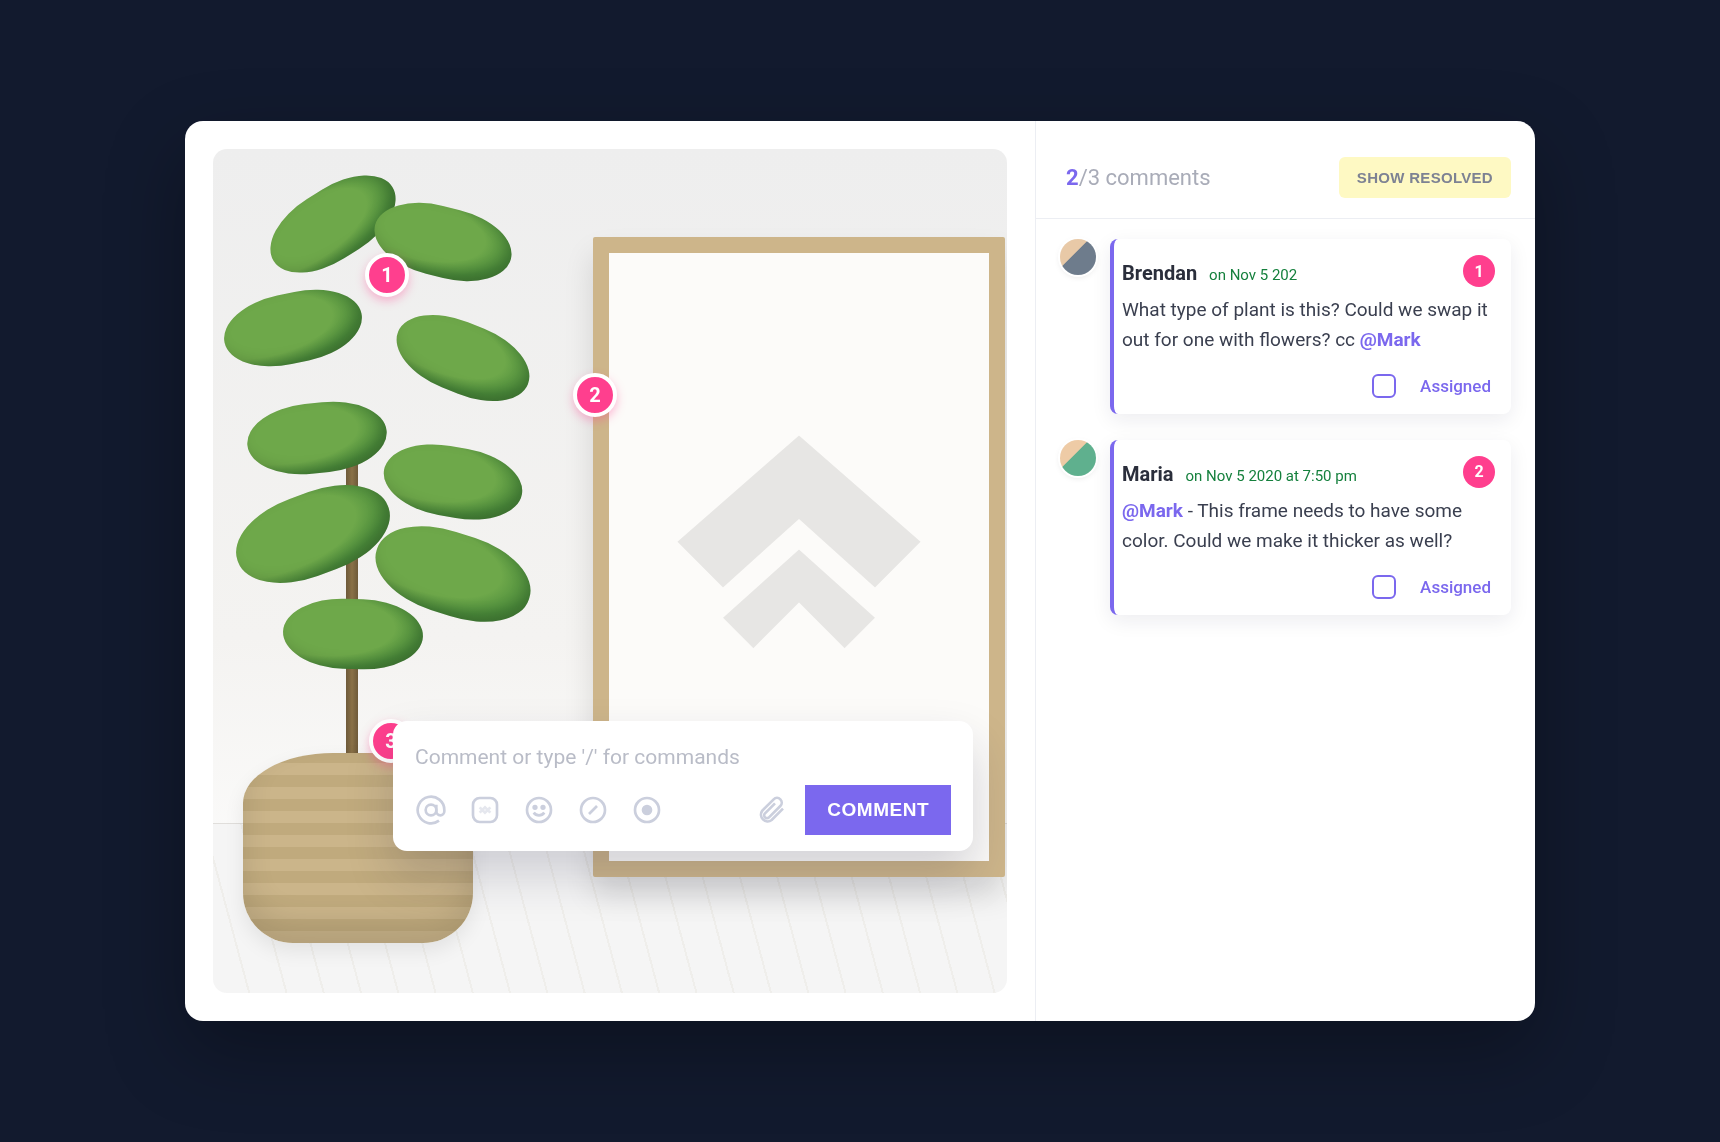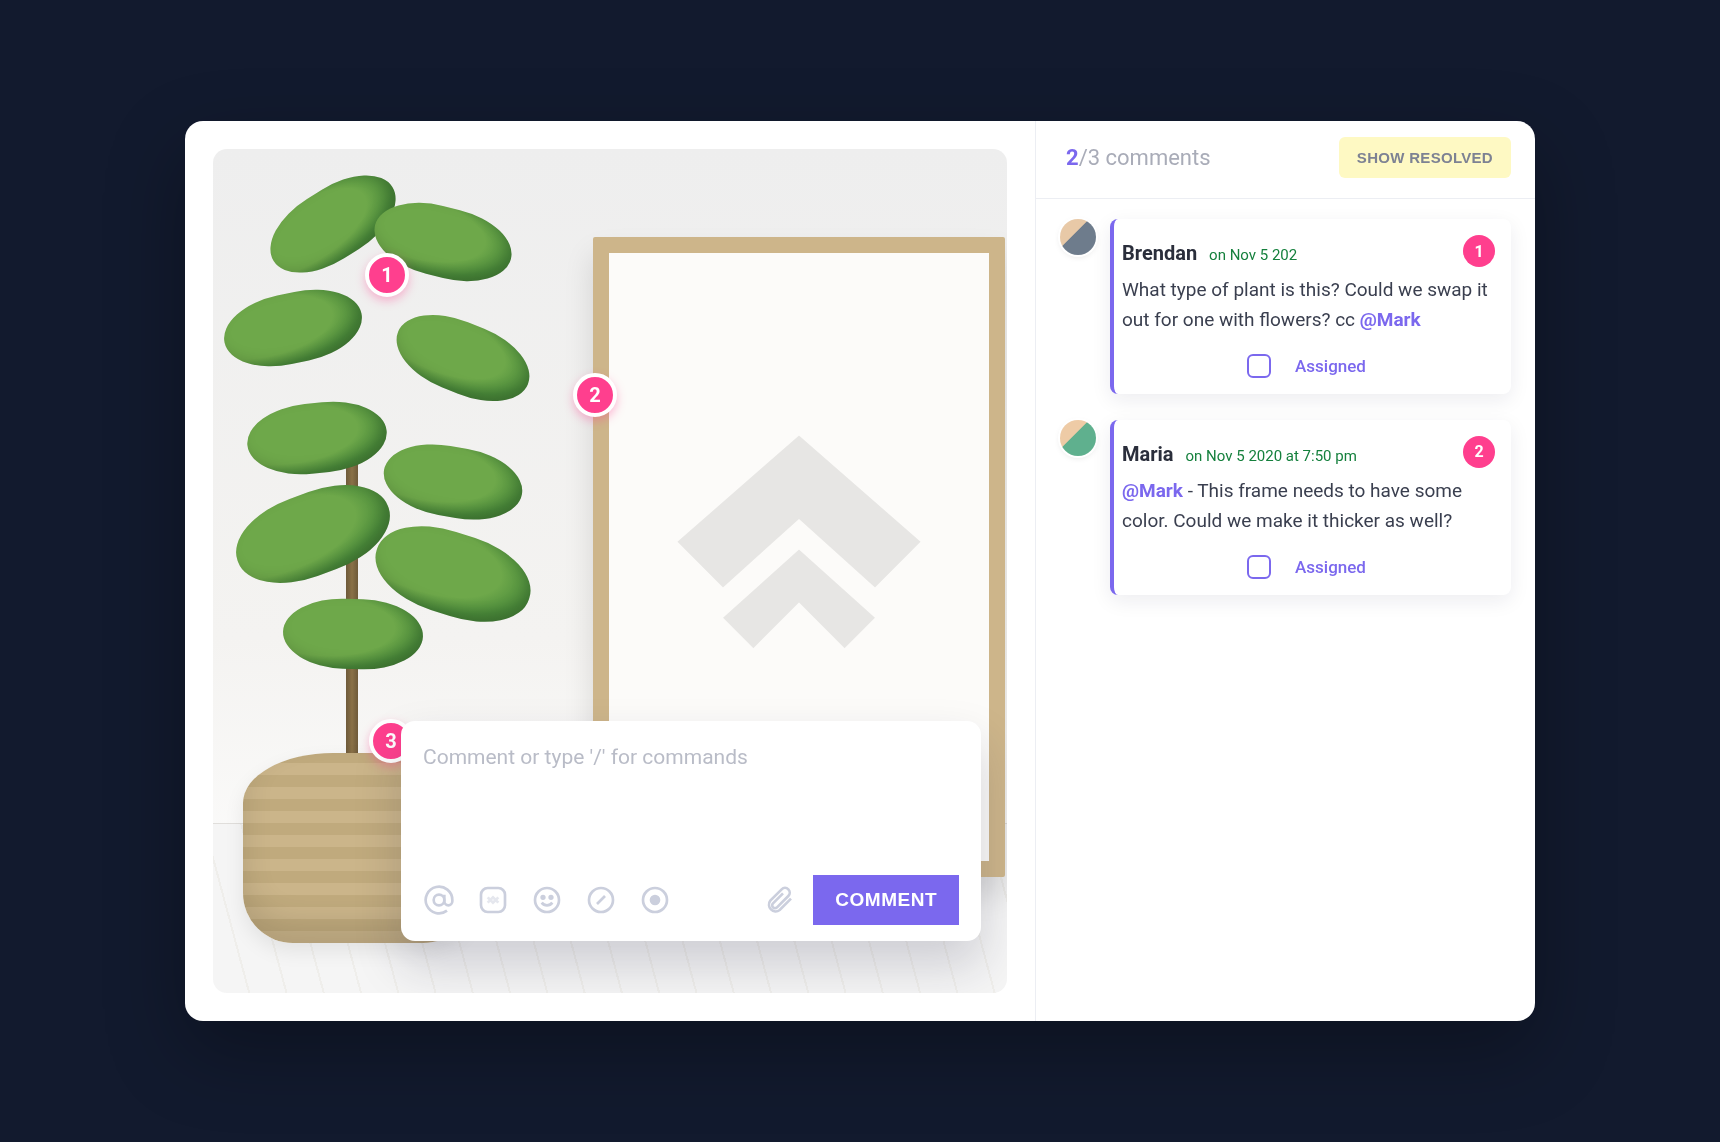--- a/index.html
+++ b/index.html
@@ -119,29 +119,28 @@
     box-shadow: 0 4px 10px rgba(255,63,142,.35);
     cursor: pointer;
   }
   .marker.m1 { top: 104px; left: 152px; }
   .marker.m2 { top: 224px; left: 360px; }
   .marker.m3 { top: 570px; left: 156px; }
 
   
   .composer {
     position: absolute;
-    left: 188px; top: 572px;
+    left: 180px; top: 572px;
     width: 580px;
     background: #fff;
     border-radius: 14px;
     box-shadow: 0 24px 48px rgba(30,30,60,.18);
     padding: 24px 22px 16px 22px;
     display: flex;
     flex-direction: column;
-    gap: 90px;
   }
   .composer textarea {
     border: none;
     outline: none;
     resize: none;
     font-size: 21px;
     color: #444;
     height: 40px;
     font-family: inherit;
   }
@@ -176,21 +175,21 @@
   .sidebar {
     width: 500px;
     border-left: 1px solid #eceef3;
     display: flex;
     flex-direction: column;
   }
   .sb-header {
     display: flex;
     align-items: center;
     justify-content: space-between;
-    padding: 16px 24px 20px 30px;
+    padding: 36px 24px 20px 30px;
     border-bottom: 1px solid #eceef3;
   }
   .sb-count { font-size: 22px; color: #a9acb8; }
   .sb-count .strong { color: #7b68ee; font-weight: 700; }
   .btn-resolved {
     background: #fef9c3;
     color: #7d8293;
     border: none;
     border-radius: 6px;
     font-size: 15px;
@@ -248,21 +247,21 @@
     display: flex; align-items: center; justify-content: center;
   }
   .body {
     color: #3a3f4f;
     font-size: 19px;
     line-height: 1.6;
     margin-bottom: 18px;
   }
   .mention { color: #7b68ee; font-weight: 700; }
   .assigned-row {
-    display: flex; justify-content: center; align-items: center; gap: 24px;
+    display: flex; justify-content: flex-end; align-items: center; gap: 24px;
     cursor: pointer;
   }
   .checkbox {
     width: 24px; height: 24px;
     border: 2px solid #7b68ee;
     border-radius: 6px;
   }
   .assigned-label { color: #7b68ee; font-size: 17px; font-weight: 500; }
 </style>
 </head>

